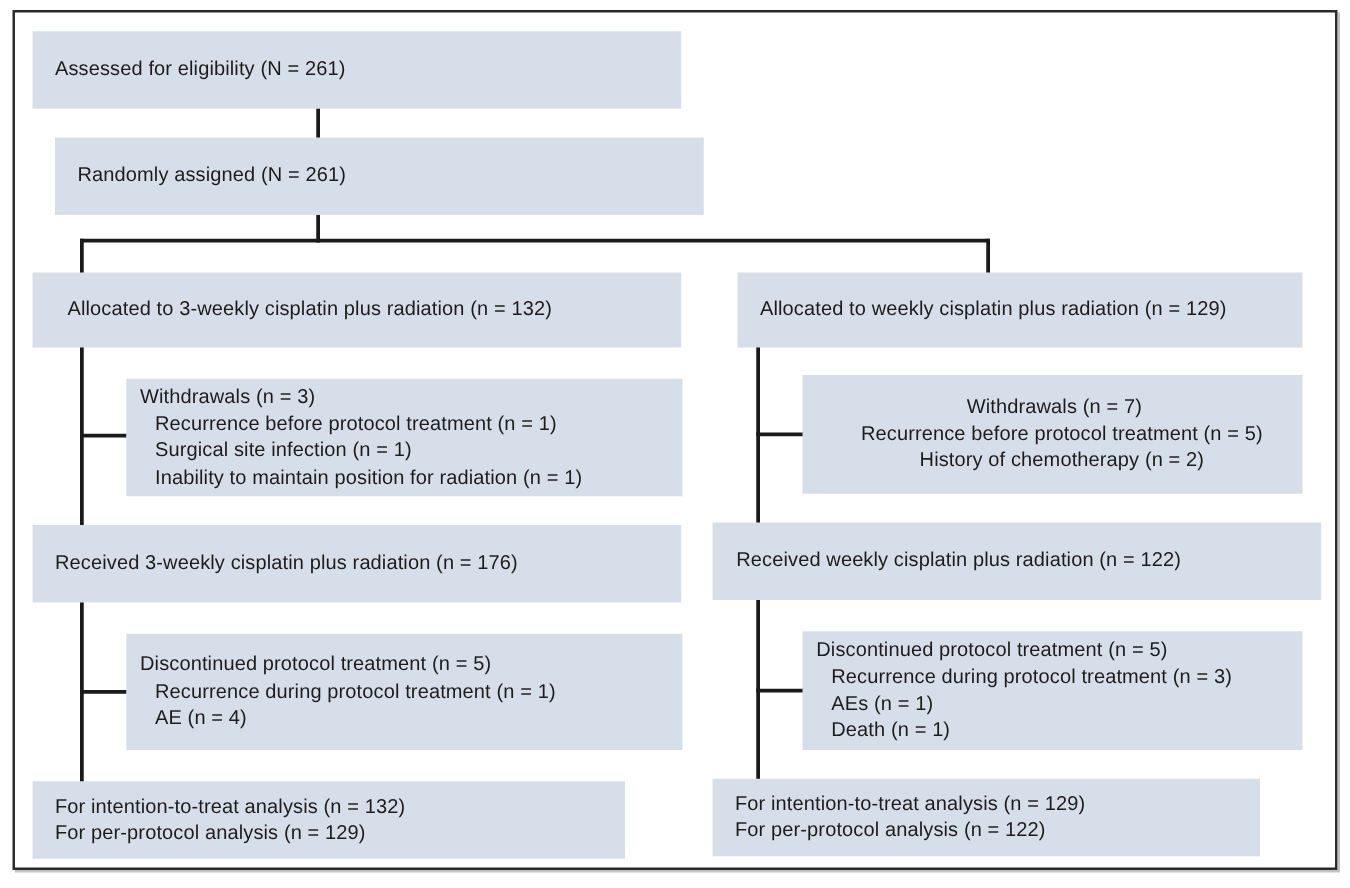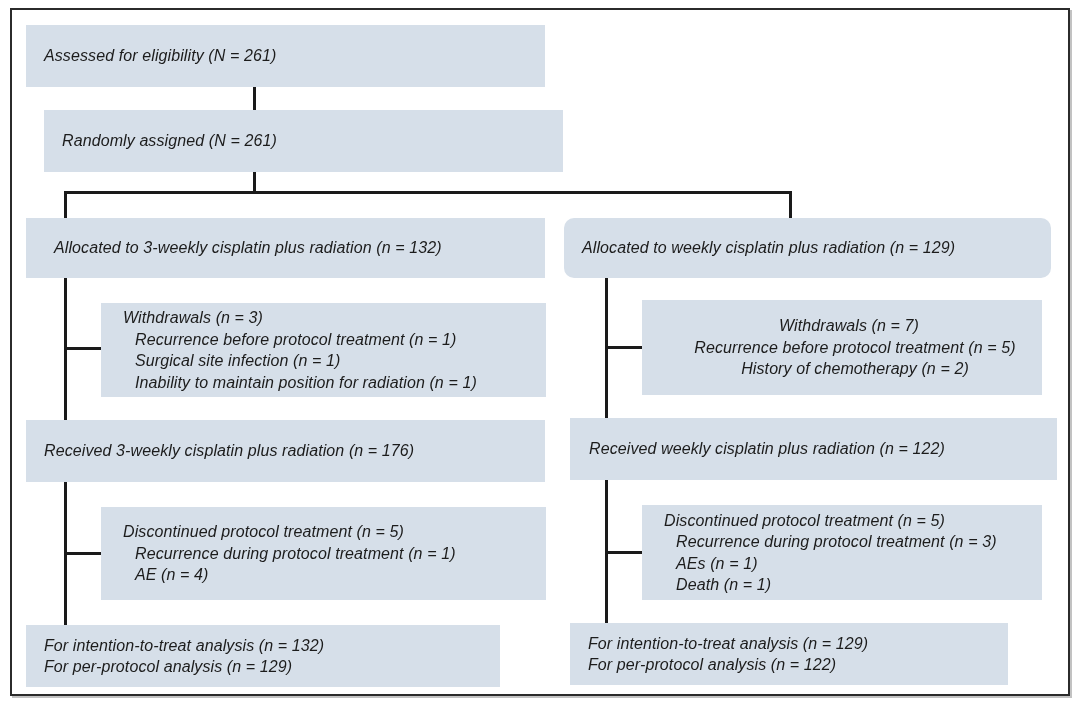--- a/index.html
+++ b/index.html
@@ -26,30 +26,30 @@
     background: var(--box-fill, #d6dfe9);
     box-sizing: border-box;
     display: flex;
     flex-direction: column;
     justify-content: center;
     font-size: 16px;
     line-height: 21.5px;
     padding: 0 8px 0 18px;
     letter-spacing: 0.1px;
   }
-  .box.side { padding-left: 22px; }
-  .box .tline { white-space: nowrap; font-style: italic; }
+  .box.side { padding-left: 11px; }
+  .box .tline { white-space: nowrap; }
   .box .tline.indent { padding-left: 12px; }
   .conn { position: absolute; background: var(--line, #1a1a1a); }
 
   
   #b-assessed   { left: 26px;  top: 25px;  width: 519px; height: 62px; }
   #b-randomized { left: 44px;  top: 110px; width: 519px; height: 62px; }
   #b-alloc-l    { left: 26px;  top: 218px; width: 519px; height: 60px; padding-left: 28px; }
-  #b-alloc-r    { left: 564px; top: 218px; width: 487px; height: 60px; border-radius: 10px; }
+  #b-alloc-r    { left: 590px; top: 218px; width: 452px; height: 60px; }
   #b-recv-l     { left: 26px;  top: 420px; width: 519px; height: 62px; }
   #b-recv-r     { left: 570px; top: 418px; width: 487px; height: 62px; padding-left: 19px; }
   #b-itt-l      { left: 26px;  top: 625px; width: 474px; height: 62px; }
   #b-itt-r      { left: 570px; top: 623px; width: 438px; height: 62px; }
   
   #b-wd-l   { left: 101px; top: 303px; width: 445px; height: 94px; }
   #b-wd-r   { left: 642px; top: 300px; width: 400px; height: 95px; text-align: center; }
   #b-disc-l { left: 101px; top: 507px; width: 445px; height: 93px; }
   #b-disc-r { left: 642px; top: 505px; width: 400px; height: 95px; }
 

